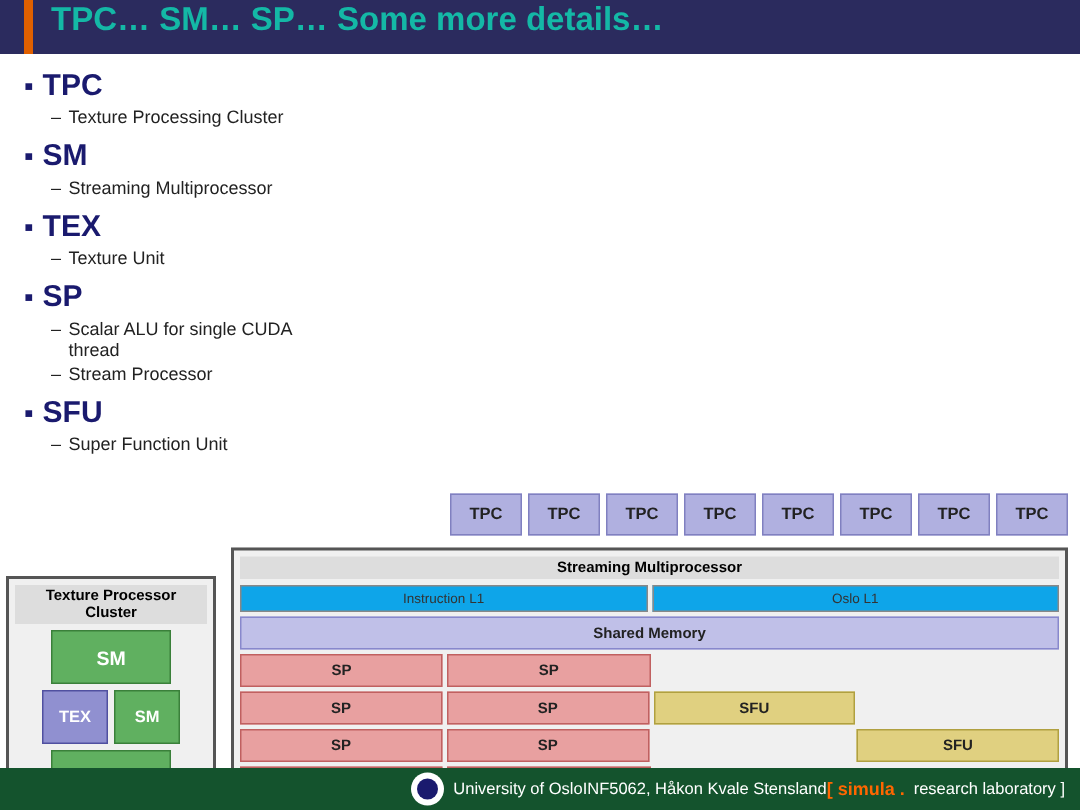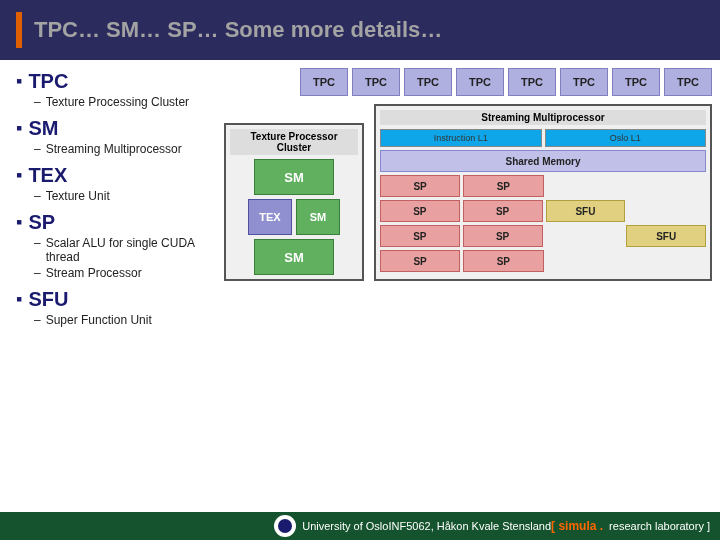--- a/index.html
+++ b/index.html
@@ -8,40 +8,40 @@
       height: 540px;
       font-family: Arial, sans-serif;
       background: #fff;
       overflow: hidden;
       position: relative;
     }
 
     
     .title-bar {
       background: #2b2b5e;
-      color: #a3a3a3;
-      padding: 12px 16px;
+      color: #14b8a6;
+      padding: 0 16px;
       font-size: 22px;
       font-weight: bold;
       display: flex;
-      align-items: center;
+      align-items: flex-start;
     }
     .title-bar::before {
       content: '';
       display: inline-block;
       width: 6px;
       height: 36px;
       background: #e06000;
       margin-right: 12px;
     }
 
     
     .main {
       display: flex;
-      flex-direction: row;
+      flex-direction: column;
       height: calc(540px - 52px - 28px);
     }
 
     
     .left-panel {
       width: 220px;
       padding: 10px 10px 10px 16px;
       font-size: 13px;
       flex-shrink: 0;
     }

